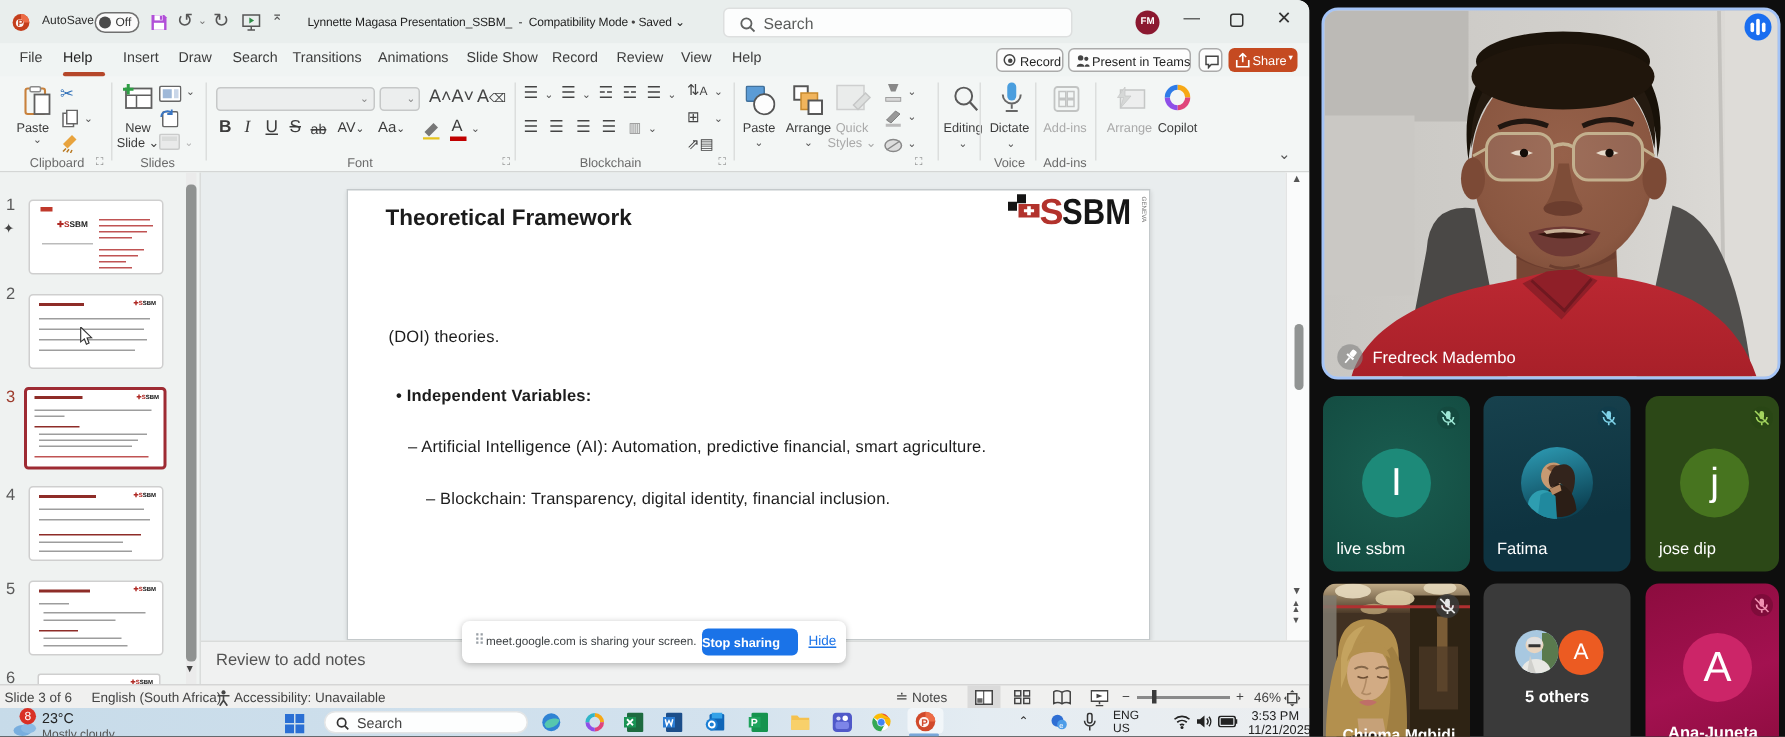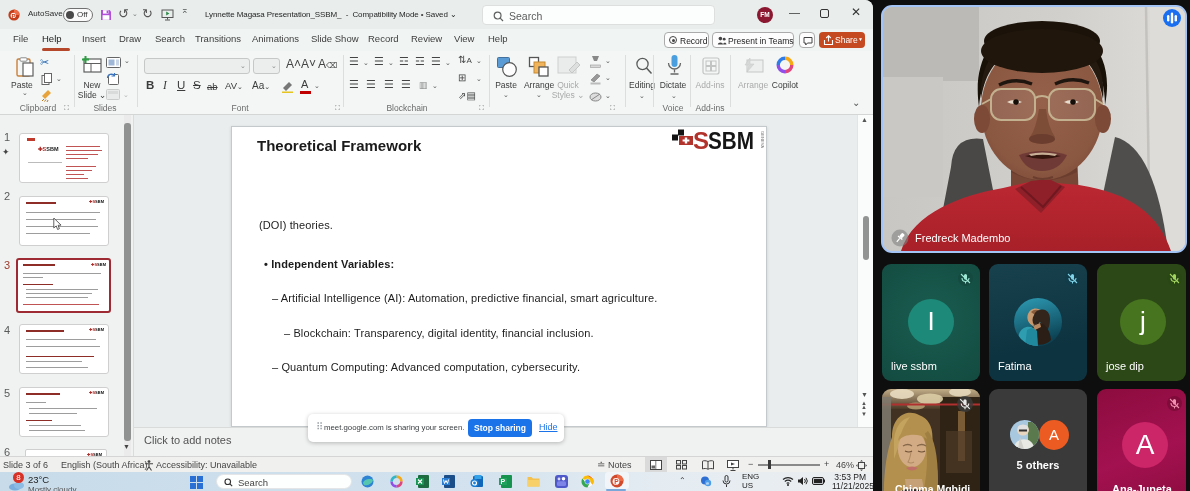--- a/index.html
+++ b/index.html
@@ -392,33 +392,32 @@
                 <path d="M12.8 10.5 h2.4 v2 h2.2 v2 h-2.2 v2 h-2.4 v-2 h-2.2 v-2 h2.2 Z" fill="#fff"></path>
                 <text x="21" y="22" font-family="Liberation Sans" font-weight="bold" font-size="24" fill="#b2322c" textLength="14">S</text>
                 <text x="36" y="22" font-family="Liberation Sans" font-weight="bold" font-size="24" fill="#161616" textLength="46" lengthAdjust="spacingAndGlyphs">SBM</text>
                 <text x="89" y="4" font-family="Liberation Sans" font-size="4.2" fill="#777" transform="rotate(90 89 4)">GENEVA</text>
               </svg>
           </div>
           <div class="bl" style="left:27px;top:92px;">(DOI) theories.</div>
           <div class="bl" style="top:131px;font-weight:bold;">• Independent Variables:</div>
           <div class="bl" style="left:40px;top:165px;">– Artificial Intelligence (AI): Automation, predictive financial, smart agriculture.</div>
           <div class="bl" style="left:52px;top:200px;">– Blockchain: Transparency, digital identity, financial inclusion.</div>
-          <div class="bl" style="left:40px;top:234px;">– Quantum Computing: Advanced computation, cybersecurity.</div>
         </div>
 
         <div class="a" style="left:723px;top:0;width:16px;height:312px;background:#fafbfb;border-left:1px solid #e3e4e4;"></div>
         <div class="a" style="left:727px;top:1px;font-size:7px;color:#555;">▲</div>
         <div class="a" style="left:729px;top:101px;width:6px;height:44px;background:#919493;border-radius:3px;"></div>
         <div class="a" style="left:727px;top:276px;font-size:7px;color:#555;">▼</div>
         <div class="a" style="left:727px;top:286px;font-size:6px;color:#555;line-height:4px;">▲<br>▲</div>
         <div class="a" style="left:727px;top:296px;font-size:6px;color:#555;">▼</div>
       </div>
     </div>
     <div id="notesbar">
-        <div style="position:absolute;left:10px;top:6px;font-size:11px;color:#535353;">Click to add notes</div>
+        <div style="position:absolute;left:10px;top:6px;font-size:11px;color:#535353;">Review to add notes</div>
       </div>
     <div id="statusbar">
       <div class="a" style="left:3px;top:3px;">Slide 3 of 6</div>
       <div class="a" style="left:61px;top:3px;">English (South Africa)</div>
       <svg class="a" style="left:144px;top:3px;" width="10" height="11" viewBox="0 0 10 11">
           <circle cx="5" cy="1.6" r="1.4" fill="#444"></circle>
           <path d="M1 3.8 h8 M5 3.8 v3 M5 6.8 L2.5 10.5 M5 6.8 L7.5 10.5" stroke="#444" stroke-width="1.1" fill="none"></path>
         </svg>
       <div class="a" style="left:156px;top:3px;">Accessibility: Unavailable</div>
       <div class="a" style="left:597px;top:2px;font-size:10px;">≐</div>
@@ -568,21 +567,21 @@
         <rect x="0.5" y="0.5" width="11" height="7" rx="1.5" fill="none" stroke="#222"></rect>
         <rect x="1.8" y="1.8" width="8.4" height="4.4" fill="#222"></rect>
         <rect x="12" y="2.5" width="1" height="3" fill="#222"></rect>
       </svg>
     <div class="a" style="left:832px;top:1px;font-size:8.5px;color:#222;text-align:right;width:34px;line-height:9px;">3:53 PM<br>11/21/2025</div>
   </div>
 
   <div class="a" style="left:308px;top:414px;width:256px;height:28px;background:#fff;border-radius:5px;box-shadow:0 1px 4px rgba(0,0,0,0.25);z-index:30;">
     <div class="a" style="left:8px;top:7px;color:#9aa0a6;font-size:10px;letter-spacing:1px;">⠿</div>
     <div class="a" style="left:16px;top:8.5px;font-size:7.8px;color:#3c4043;">meet.google.com is sharing your screen.</div>
-    <div class="a" style="left:160px;top:5px;width:64px;height:18px;background:#1a73e8;border-radius:4px;color:#fff;font-size:8.5px;font-weight:bold;text-align:center;line-height:18px;">Stop sharing</div>
+    <div class="a" style="left:160px;top:5px;width:64px;height:18px;background:#1a73e8;border-radius:4px;color:#fff;font-size:8.5px;font-weight:bold;text-align:left;line-height:18px;">Stop sharing</div>
     <div class="a" style="left:231px;top:8px;font-size:9px;color:#1a73e8;text-decoration:underline;">Hide</div>
   </div>
   <div id="meet">
 
     <div class="a" style="left:8px;top:5px;width:306px;height:248px;border:2px solid #a5c4f6;border-radius:11px;overflow:hidden;background:#cfcdc9;">
       <svg width="302" height="244" viewBox="0 0 302 244">
         <defs>
           <linearGradient id="wall" x1="0" y1="0" x2="1" y2="0">
               <stop offset="0" stop-color="#c9c7c3"></stop>
               <stop offset="0.6" stop-color="#d2d0cc"></stop>

